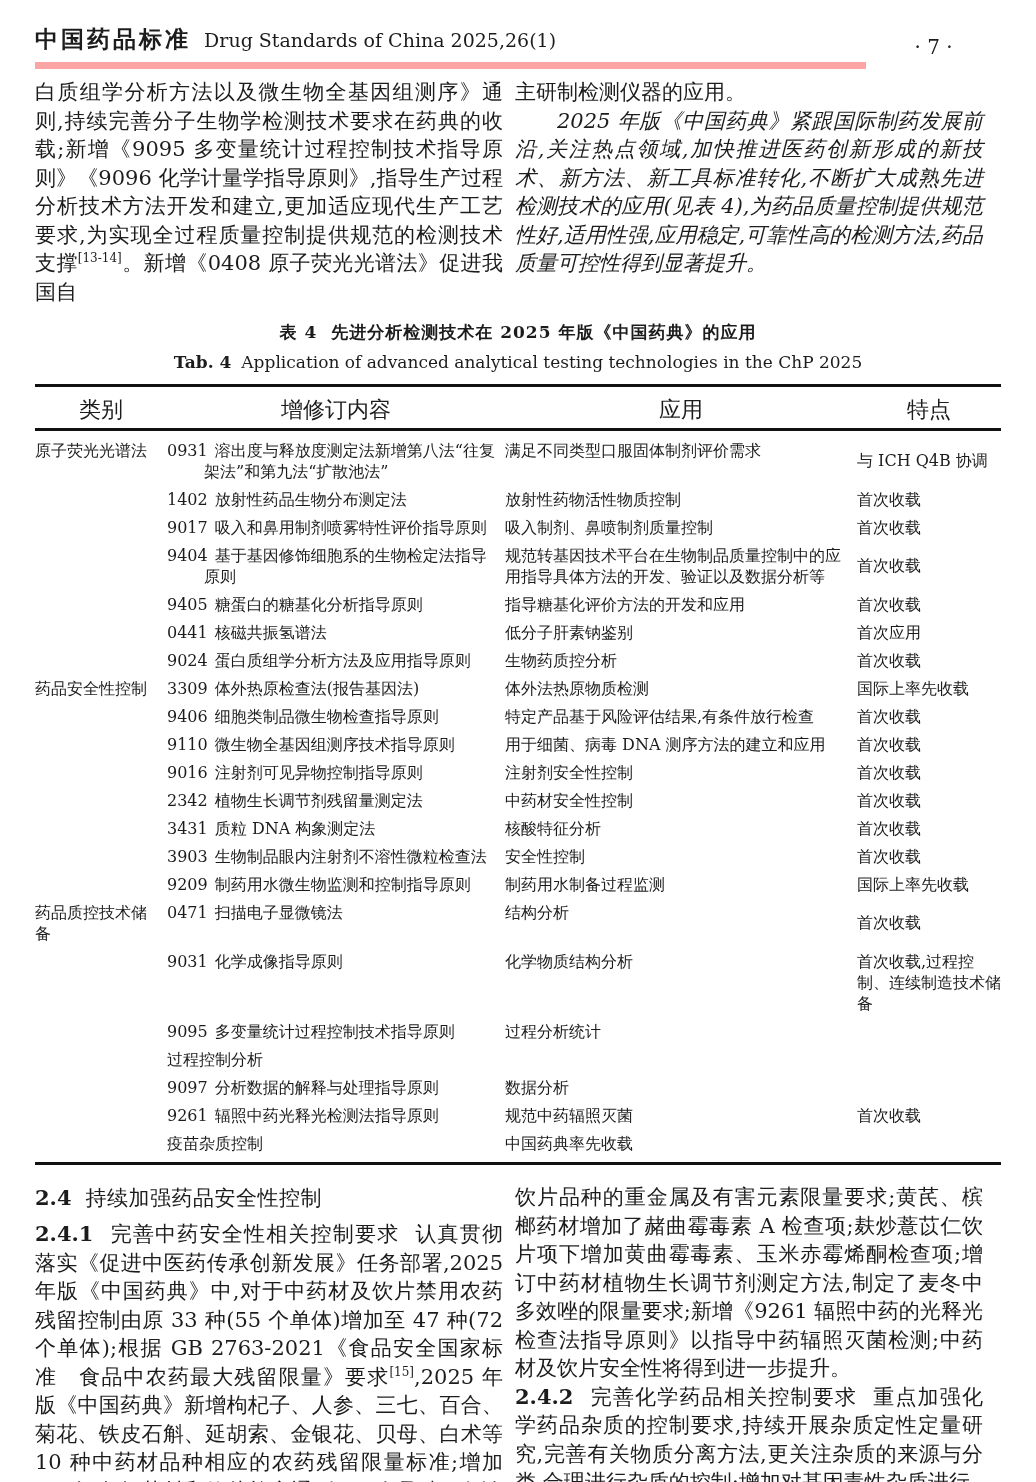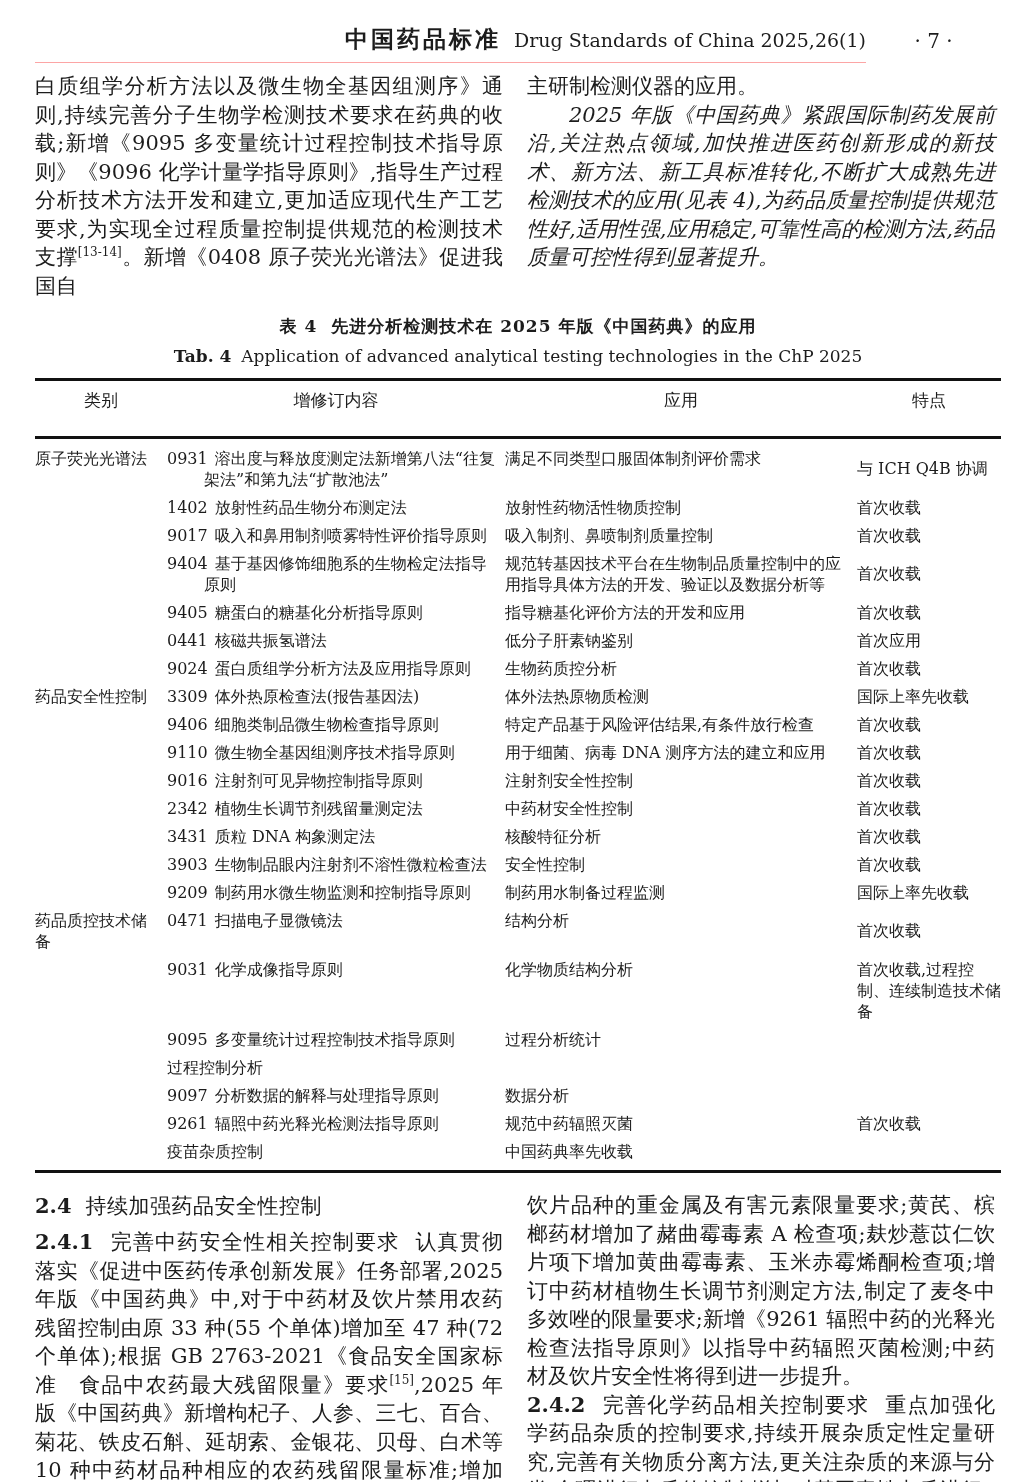--- a/index.html
+++ b/index.html
@@ -4,41 +4,41 @@
 <style>
   html,body{margin:0;padding:0;background:#ffffff;}
   .page{
     width:1036px;height:1482px;box-sizing:border-box;
     background:#ffffff;color:#1c1c1c;
     font-family:"DejaVu Serif","Liberation Serif",serif;
     padding:24px 35px 0 35px;overflow:hidden;position:relative;
   }
   
   .runhead{display:flex;align-items:flex-end;}
-  .runhead-left{flex:1;border-bottom:1px solid #fca5a5;padding-bottom:7px;white-space:nowrap;text-align:right;}
+  .runhead-left{flex:1;border-bottom:7px solid #fca5a5;padding-bottom:7px;white-space:nowrap;}
   .jtitle-cn{font-size:23px;font-weight:700;letter-spacing:3px;}
   .jtitle-en{font-size:19px;margin-left:8px;}
   .page-no{width:135px;text-align:center;font-size:20px;padding-bottom:10px;}
   
-  .cols{display:flex;gap:24px;}
+  .cols{display:flex;gap:12px;}
   .col{width:468px;font-size:21px;line-height:28.5px;text-align:justify;}
   .col p{margin:0;}
   p.indent{text-indent:2em;font-style:italic;}
   sup{font-size:12px;line-height:0;}
   .top-section{margin-top:9px;}
   
   .tbl-caption{margin-top:15px;text-align:center;}
   .cap-cn{font-size:17px;font-weight:700;letter-spacing:1px;}
   .cap-cn .cap-label{margin-right:14px;}
   .cap-en{font-size:17px;margin-top:8px;}
   .cap-en .cap-label{font-weight:700;margin-right:10px;}
   
   .tbl{margin-top:12px;border-top:3px solid #111;border-bottom:3px solid #111;padding-bottom:5px;}
   .thead{display:grid;grid-template-columns:132px 338px 352px 144px;
-         padding:8px 0 24px 0;border-bottom:3px solid #111;font-size:17px;}
+         padding:8px 0 3px 0;border-bottom:3px solid #111;font-size:22px;}
   .thead .hcell{text-align:center;}
   .tbody{padding-top:5px;}
   .trow{display:grid;grid-template-columns:132px 338px 352px 144px;
         font-size:16px;line-height:21px;padding:3.5px 0;align-items:start;}
   .tcell{padding-right:6px;}
   .tcell.item{padding-left:37px;text-indent:-37px;}
   .code{margin-right:2px;}
   .tcell.feat{align-self:center;padding-right:0;}
   
   .bottom-section{margin-top:18px;}

